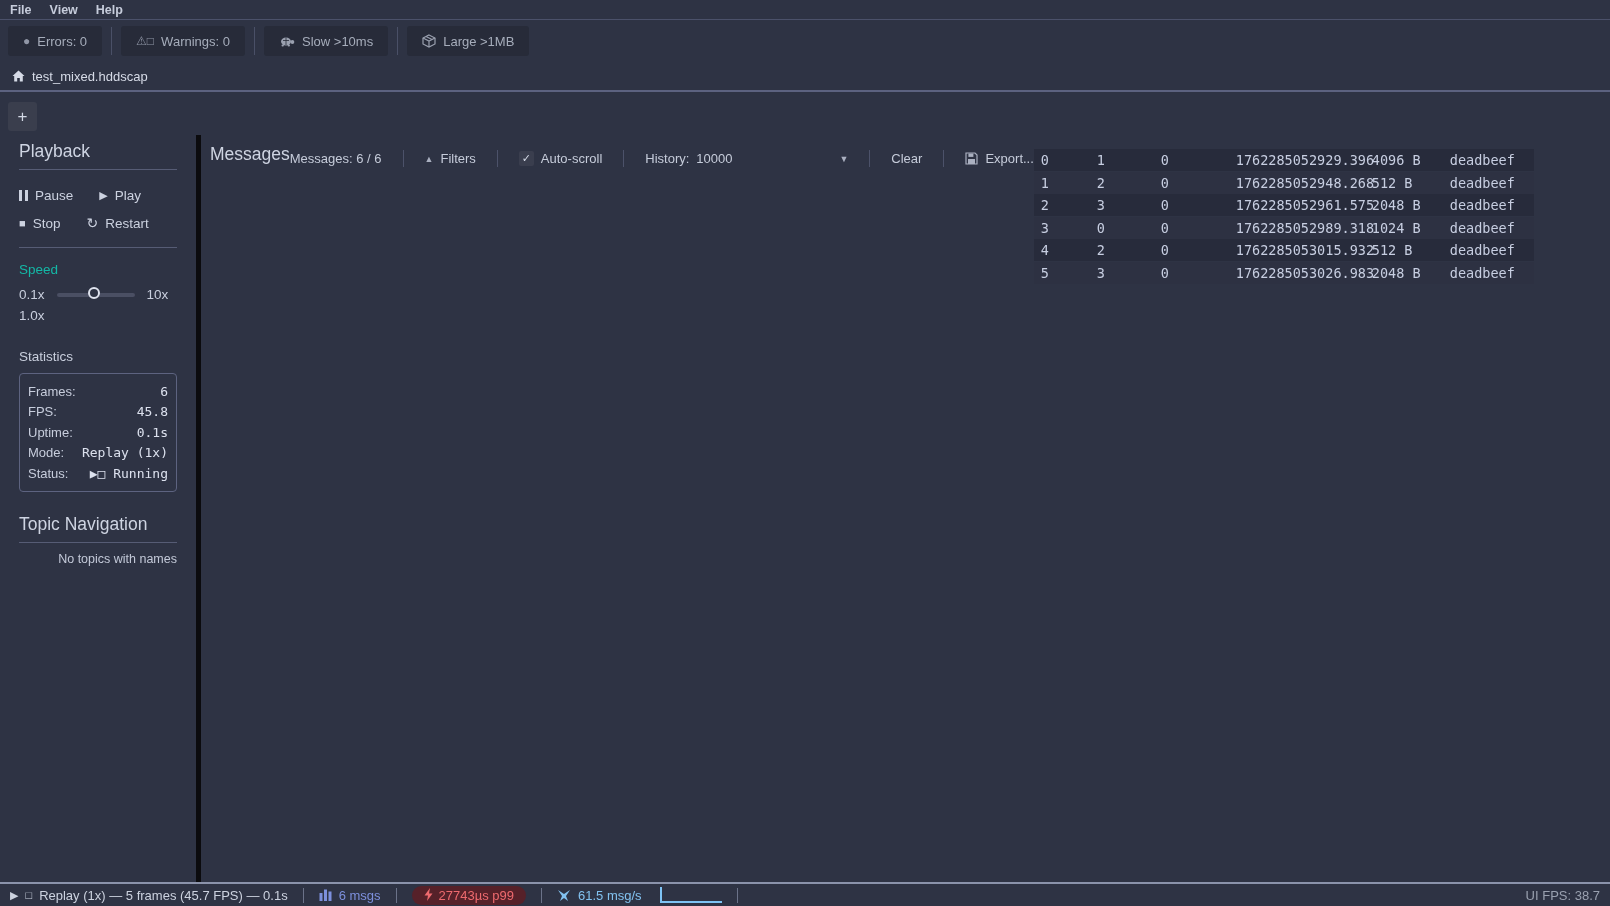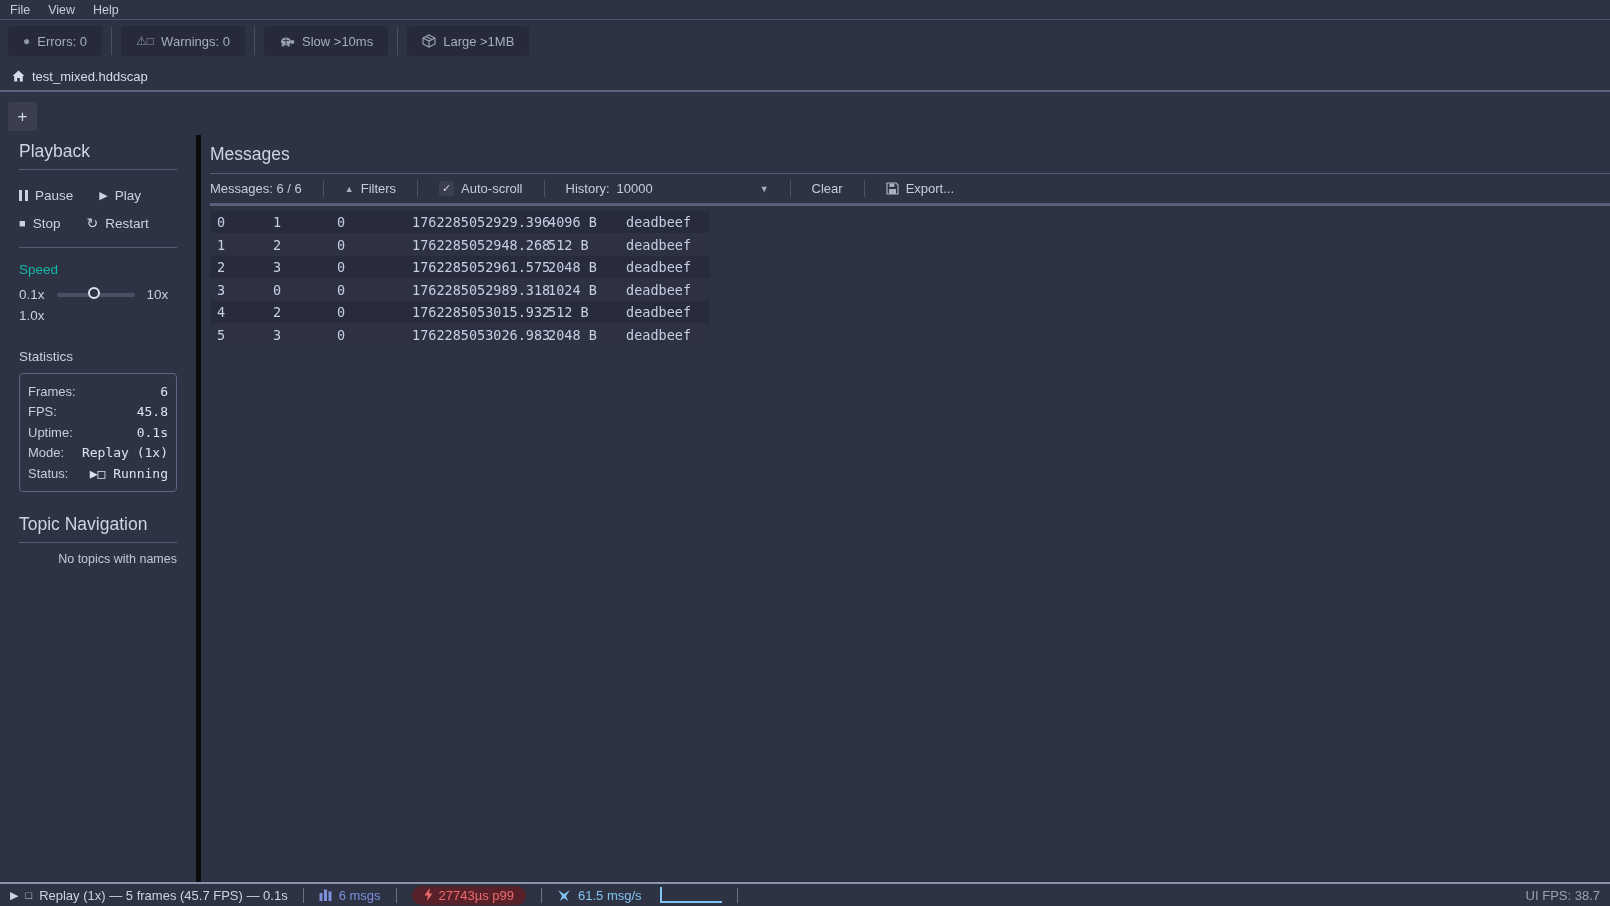--- a/index.html
+++ b/index.html
@@ -7,21 +7,21 @@
   body {
     background:#2e3344;
     font-family:"Liberation Sans", sans-serif;
     color:#c9cfde;
     -webkit-font-smoothing:antialiased;
   }
   .mono { font-family:"DejaVu Sans Mono", monospace; }
 
   
   .menubar { height:20px; display:flex; align-items:center; gap:18px; padding:2px 10px;
-             border-bottom:1px solid #4b516a; font-size:12.5px; color:#c6ccdb; }
+             border-bottom:1px solid #4b516a; font-size:12.5px; color:#c6ccdb;font-weight:bold; }
 
   
   .top-toolbar { height:42px; display:flex; align-items:center; padding:0 8px; gap:9px; }
   .tbtn { height:30px; background:#272b39; border-radius:3px; display:flex; align-items:center;
           gap:7px; padding:0 15px; color:#a6adbb; font-size:13px; white-space:nowrap; }
   .tbtn .glyph { font-size:12px; color:#9096a6; }
   .vsep-lg { width:1px; height:28px; background:#4a5067; }
 
   
   .tabbar { height:30px; display:flex; align-items:center; padding:0 8px;
@@ -55,21 +55,21 @@
   .stats-title { font-size:13.5px; margin-top:26px; color:#c9cfdd; }
   .stats-box { border:1px solid #5d6380; border-radius:4px; padding:7px 8px; margin-top:9px; }
   .stat-row { display:flex; justify-content:space-between; align-items:center; height:20.5px; }
   .stat-label { font-size:13px; color:#c7cddc; }
   .stat-value { font-size:13px; color:#dce1ee; }
   .topic-title { margin-top:22px; }
   .topic-empty { font-size:12.5px; color:#c3c9d8; margin-top:9px;text-align:right; }
   .sidebar .hr2 { margin-top:16px; }
 
   
-  .main { flex:1; min-width:0; padding:9px 0 0 9px; display:flex; flex-direction:column; }
+  .main { flex:1; min-width:0; padding:9px 0 0 9px; display:flex; flex-direction:row; }
   .main-title { font-size:17.5px; font-weight:400; color:#ced4e2; margin-bottom:8px; }
   .msg-toolbar { display:flex; align-items:center; height:29px; gap:21px;
                  font-size:13px; color:#c6ccda; }
   .vsep-sm { width:1px; height:17px; background:#4c526a; flex:none; }
   .tool-item { display:flex; align-items:center; gap:7px; white-space:nowrap; }
   .check-box { display:inline-flex; width:15px; height:15px; background:#3a3e4e; border-radius:2px;
                align-items:center; justify-content:center; font-size:11px; color:#d6dbe8; }
   .combo { display:flex; align-items:center; width:152px; justify-content:space-between; }
   .tri { font-size:9px; color:#aab0c0; }
 

